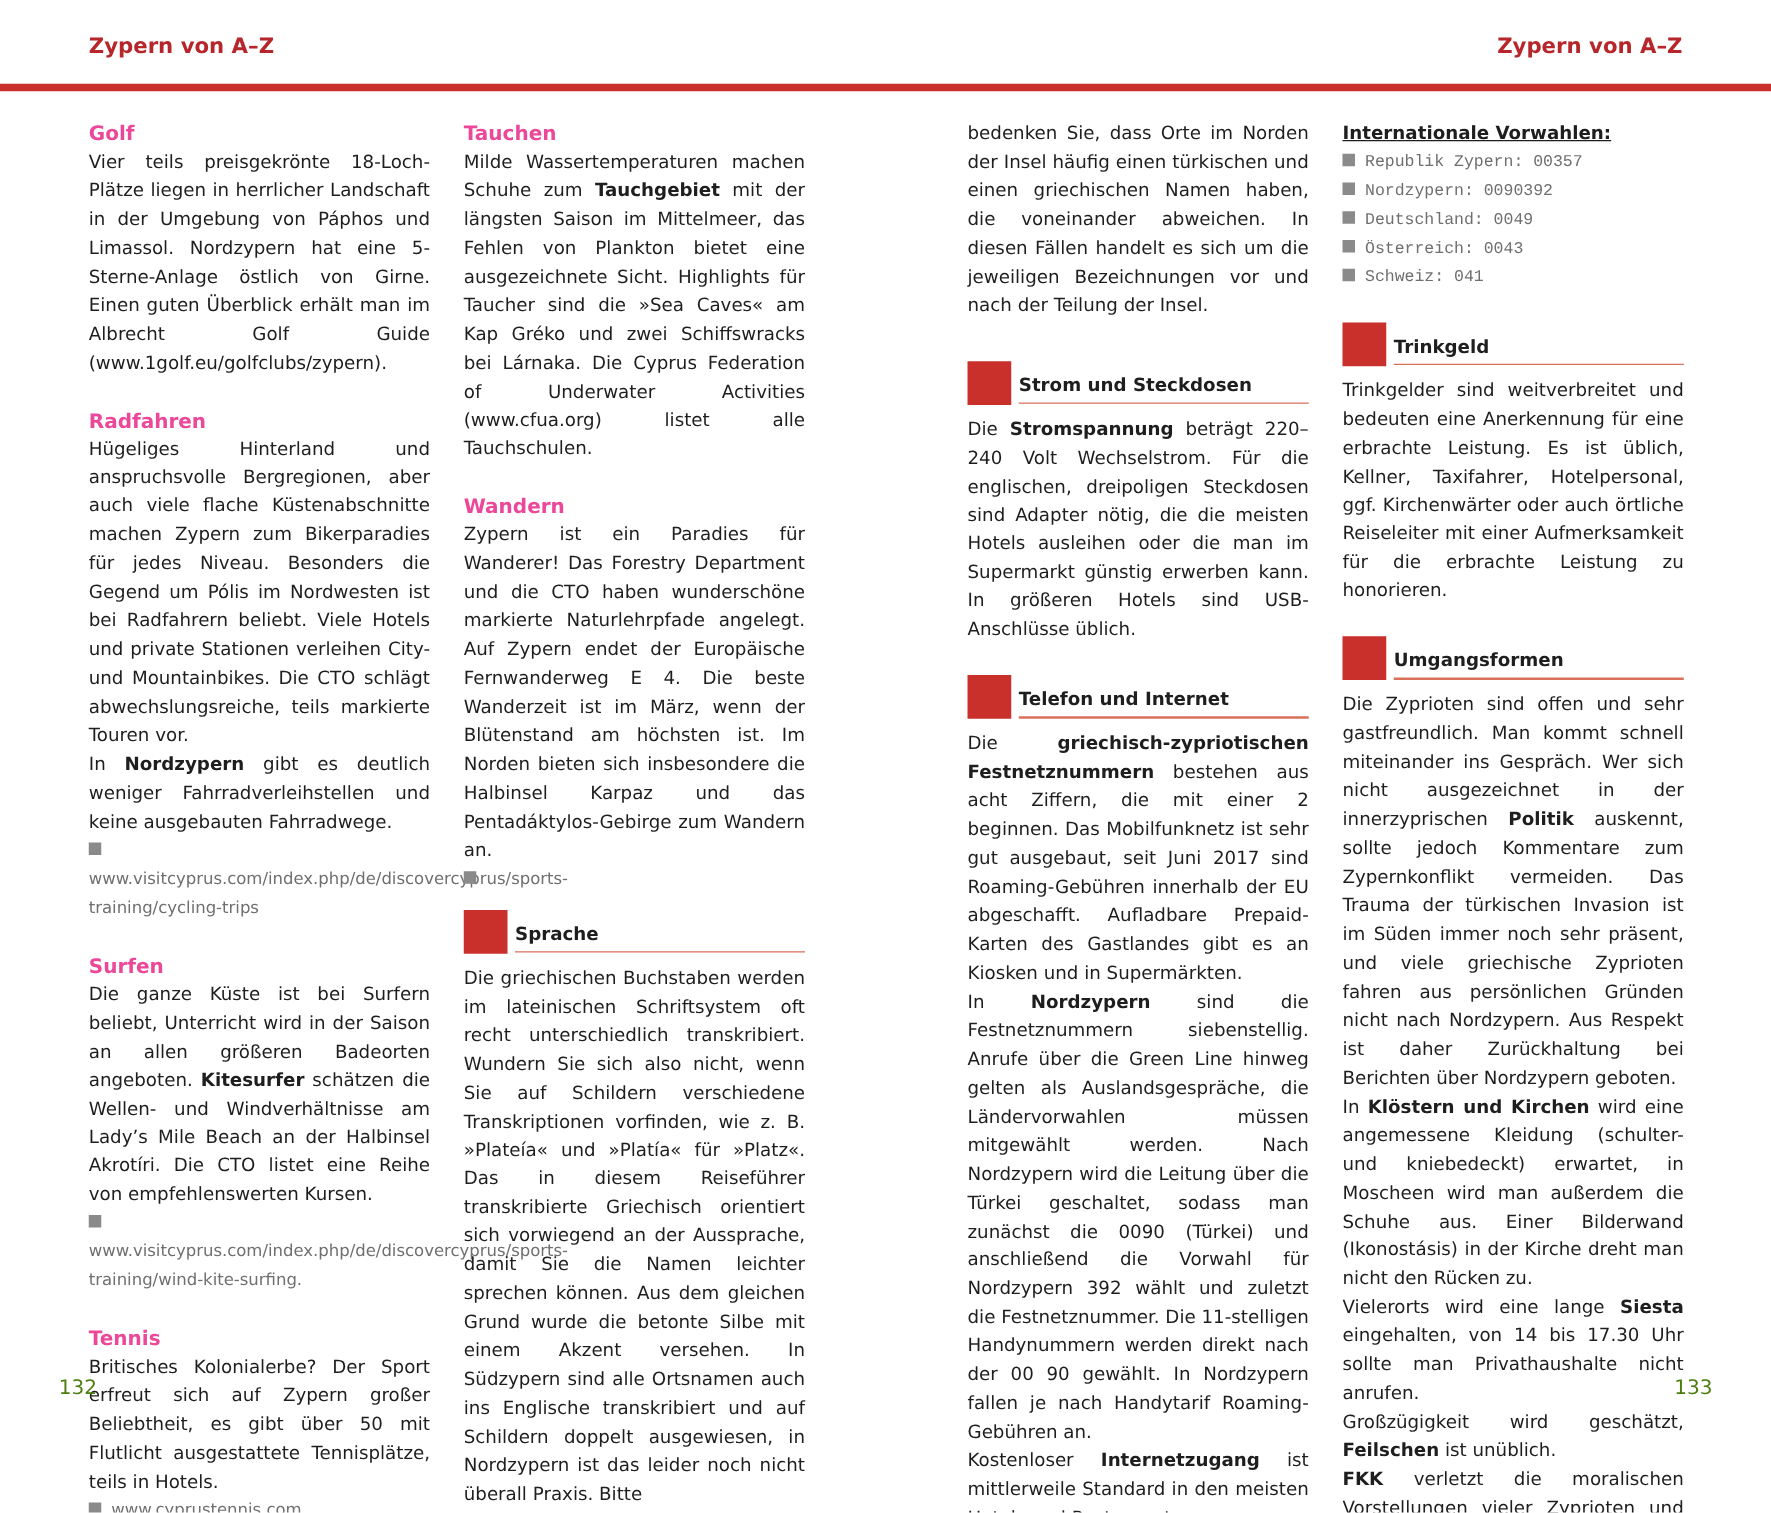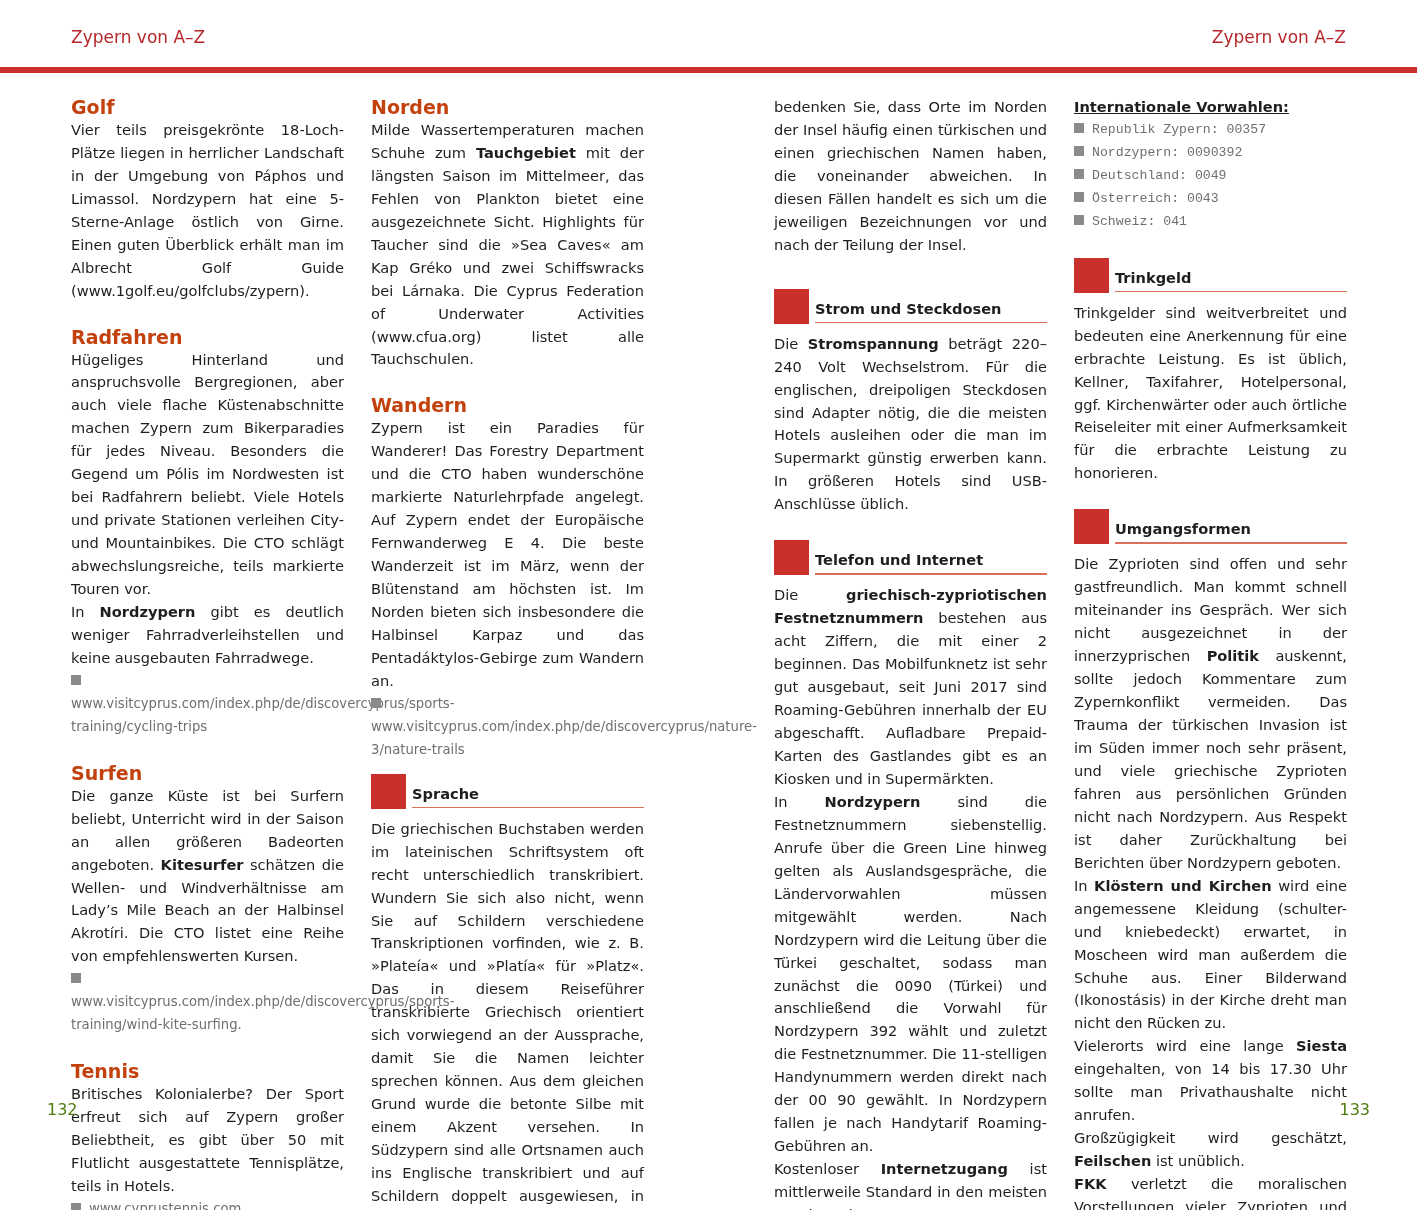--- a/index.html
+++ b/index.html
@@ -1,29 +1,29 @@
 <!DOCTYPE html>
 <html><head>
 <meta charset="utf-8">
 <style>
   html, body { margin: 0; padding: 0; background: #ffffff; }
   body { width: 1417px; height: 1210px; position: relative; overflow: hidden;
          font-family: "DejaVu Sans", sans-serif; color: #1e1e1e; }
-  .running-head { position: absolute; top: 27px; font-size: 17px; color: #b6262a; }
+  .running-head { position: absolute; top: 27px; font-size: 17px; color: #b6262a; font-weight: bold; }
   .rh-left { left: 71px; }
   .rh-right { right: 71px; }
   .top-rule { position: absolute; left: 0; top: 67px; width: 1417px; height: 6px; background: #c9302c; }
   .col { position: absolute; top: 96px; width: 273px; font-size: 14.6px; line-height: 22.95px; }
   .c1 { left: 71px; }
   .c2 { left: 371px; }
   .c3 { left: 774px; }
   .c4 { left: 1074px; }
   .col p { margin: 0; text-align: justify; hyphens: manual; }
   .col b { font-weight: bold; }
-  .sec-title { color: #c2410c; font-weight: bold; font-size: 19px; margin: 0; line-height: 22.95px; }
+  .sec-title { color: #ec4899; font-weight: bold; font-size: 16px; margin: 0; line-height: 22.95px; }
   .gap { height: 23px; }
   .link { color: #6f6f6f; font-size: 13.2px; line-height: 22.95px; margin: 0; text-align: left; }
   .link .sq, .list .sq { display: inline-block; width: 10px; height: 10px; background: #8a8a8a; margin-right: 8px; vertical-align: 0px; }
   .box-head { position: relative; height: 36px; margin-bottom: 8px; }
   .box-head .red { position: absolute; left: 0; top: 0; width: 35px; height: 35px; background: #c9302c; }
   .box-head .ttl { position: absolute; left: 41px; top: 9px; font-weight: bold; font-size: 14.6px; color: #1e1e1e; text-align: right; }
   .box-head .line { position: absolute; left: 41px; right: 0; top: 33px; height: 1.5px; background: #d9705a; }
   .list-title { font-weight: bold; margin: 0; text-decoration: underline; }
   .list { margin: 0; padding: 0; list-style: none; color: #6f6f6f; font-size: 13.2px; }
   .list li { line-height: 22.95px; font-family: Liberation Mono, monospace; }
@@ -50,26 +50,26 @@
   <h3 class="sec-title">Surfen</h3>
   <p><span>Die ganze Küste ist bei Surfern beliebt, Unterricht wird in der Saison an allen größeren Badeorten angeboten.</span> <b>Kitesurfer</b><span> schätzen die Wellen- und Windverhältnisse am Lady’s Mile Beach an der Halbinsel Akrotíri. Die CTO listet eine Reihe von empfehlenswerten Kursen.</span></p>
   <p class="link"><span class="sq"></span><span>www.visitcyprus.com/index.php/de/discovercyprus/sports-training/wind-kite-surfing.</span></p>
   <div class="gap"></div>
   <h3 class="sec-title">Tennis</h3>
   <p>Britisches Kolonialerbe? Der Sport erfreut sich auf Zypern großer Beliebtheit, es gibt über 50 mit Flutlicht ausgestattete Tennisplätze, teils in Hotels.</p>
   <p class="link"><span class="sq"></span><span>www.cyprustennis.com</span></p>
 </div>
 
 <div class="col c2">
-  <h3 class="sec-title">Norden</h3>
+  <h3 class="sec-title">Tauchen</h3>
   <p><span>Milde Wassertemperaturen machen Schuhe zum </span><b>Tauchgebiet</b><span> mit der längsten Saison im Mittelmeer, das Fehlen von Plankton bietet eine ausgezeichnete Sicht. Highlights für Taucher sind die »Sea Caves« am Kap Gréko und zwei Schiffswracks bei Lárnaka. Die Cyprus Federation of Underwater Activities (www.cfua.org) listet alle Tauchschulen.</span></p>
   <div class="gap"></div>
   <h3 class="sec-title">Wandern</h3>
   <p>Zypern ist ein Paradies für Wanderer! Das Forestry Department und die CTO haben wunderschöne markierte Naturlehrpfade angelegt. Auf Zypern endet der Europäische Fernwanderweg E 4. Die beste Wanderzeit ist im März, wenn der Blütenstand am höchsten ist. Im Norden bieten sich insbesondere die Halbinsel Karpaz und das Pentadáktylos-Gebirge zum Wandern an.</p>
-  <p class="link"><span class="sq"></span><span>www.visitcyprus.com/index.php/de/discovercyprus/nature-3/nature-trails</span></p>
+  <p class="link"><span class="sq"></span></p>
   <div style="height:12px"></div>
   <div class="box-head">
     <span class="red"></span>
     <span class="ttl">Sprache</span>
     <span class="line"></span>
   </div>
   <p>Die griechischen Buchstaben werden im lateinischen Schriftsystem oft recht unterschiedlich transkribiert. Wundern Sie sich also nicht, wenn Sie auf Schildern verschiedene Transkriptionen vorfinden, wie z. B. »Plateía« und »Platía« für »Platz«. Das in diesem Reiseführer transkribierte Griechisch orientiert sich vorwiegend an der Aussprache, damit Sie die Namen leichter sprechen können. Aus dem gleichen Grund wurde die betonte Silbe mit einem Akzent versehen. In Südzypern sind alle Ortsnamen auch ins Englische transkribiert und auf Schildern doppelt ausgewiesen, in Nordzypern ist das leider noch nicht überall Praxis. Bitte</p>
 </div>
 
 <div class="col c3">

